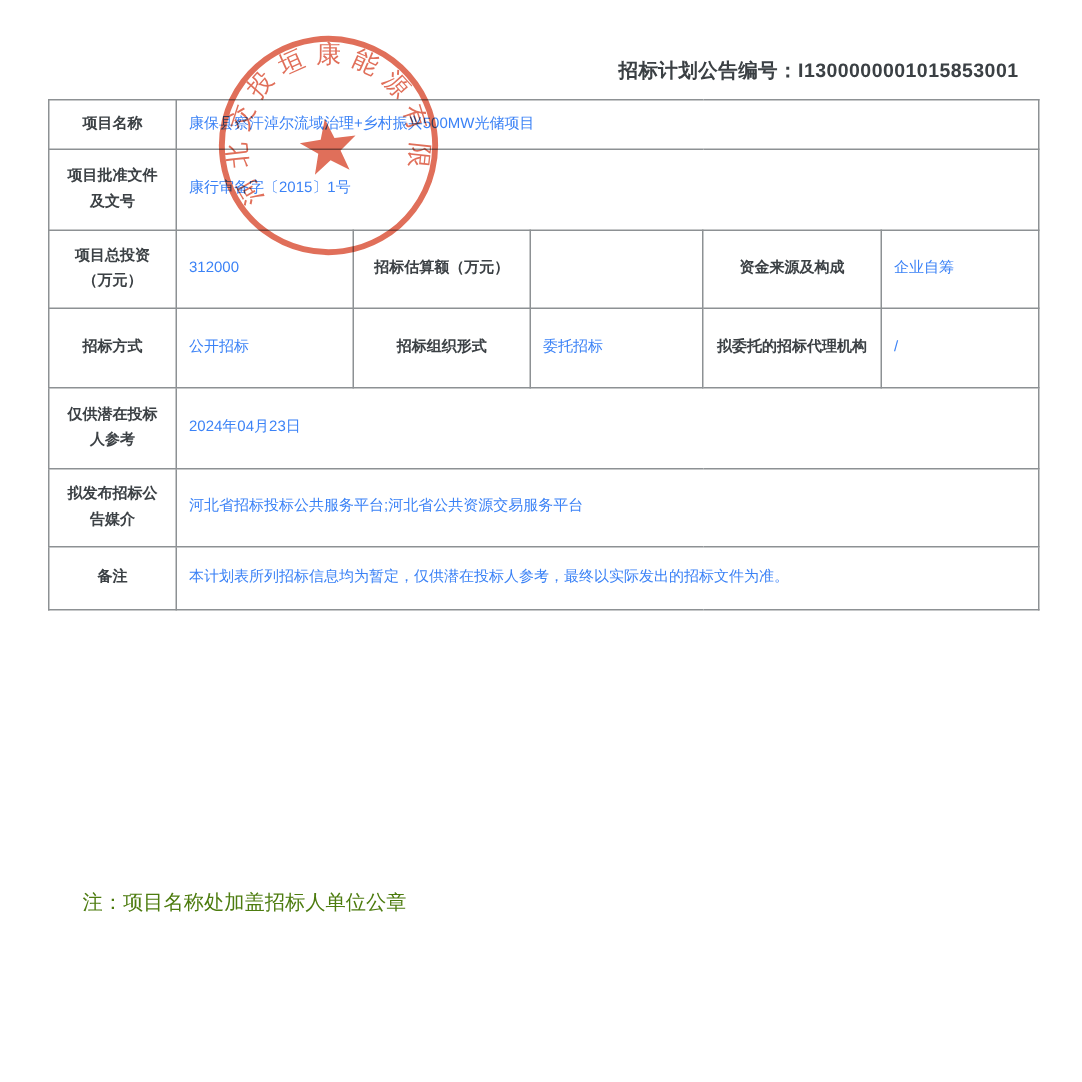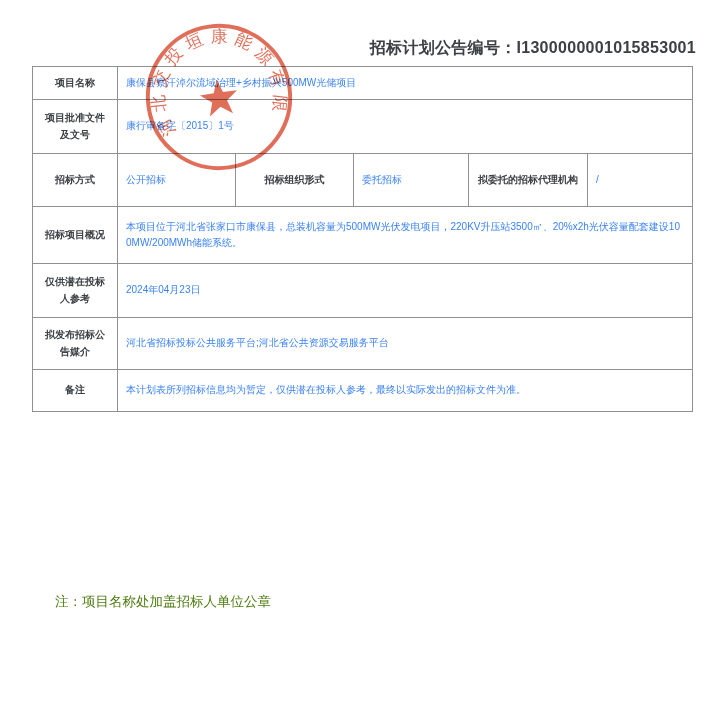--- a/index.html
+++ b/index.html
@@ -6,22 +6,22 @@
   body{
     width:721px;height:721px;
     background:#ffffff;
     position:relative;
     font-family:"Liberation Sans","DejaVu Sans",sans-serif;
     color:#474c50;
     overflow:hidden;
   }
   .doc-number{
     position:absolute;
-    top:38px;right:25px;
-    font-size:16px;
+    top:38px;right:42px;
+    font-size:13px;
     font-weight:bold;
     color:#3b4044;
     letter-spacing:0.3px;
   }
   table.main{
     position:absolute;
     left:32px;top:66px;
     width:660px;
     border-collapse:collapse;
     table-layout:fixed;
@@ -86,31 +86,35 @@
   </colgroup>
   <tbody>
       <tr class="r1">
     <td class="lbl">项目名称</td>
     <td class="val" colspan="5">康保县察汗淖尔流域治理+乡村振兴500MW光储项目</td>
   </tr>
   <tr class="r2">
     <td class="lbl">项目批准文件及文号</td>
     <td class="val" colspan="5">康行审备字〔2015〕1号</td>
   </tr>
+  <tr class="r3">
+    <td class="lbl">项目总投资（万元）</td>
+    <td class="val">312000</td>
+    <td class="lbl">招标估算额（万元）</td>
+    <td class="val"></td>
+    <td class="lbl">资金来源及构成</td>
+    <td class="val">企业自筹</td>
+  </tr>
   <tr class="r5">
     <td class="lbl">招标方式</td>
     <td class="val">公开招标</td>
     <td class="lbl">招标组织形式</td>
     <td class="val">委托招标</td>
     <td class="lbl">拟委托的招标代理机构</td>
     <td class="val">/</td>
-  </tr>
-  <tr class="r6">
-    <td class="lbl">招标项目概况</td>
-    <td class="val" colspan="5">本项目位于河北省张家口市康保县，总装机容量为500MW光伏发电项目，220KV升压站3500㎡、20%x2h光伏容量配套建设100MW/200MWh储能系统。</td>
   </tr>
   <tr class="r8">
     <td class="lbl">仅供潜在投标人参考</td>
     <td class="val" colspan="5">2024年04月23日</td>
   </tr>
   <tr class="r9">
     <td class="lbl">拟发布招标公告媒介</td>
     <td class="val" colspan="5">河北省招标投标公共服务平台;河北省公共资源交易服务平台</td>
   </tr>
   <tr class="r10">

